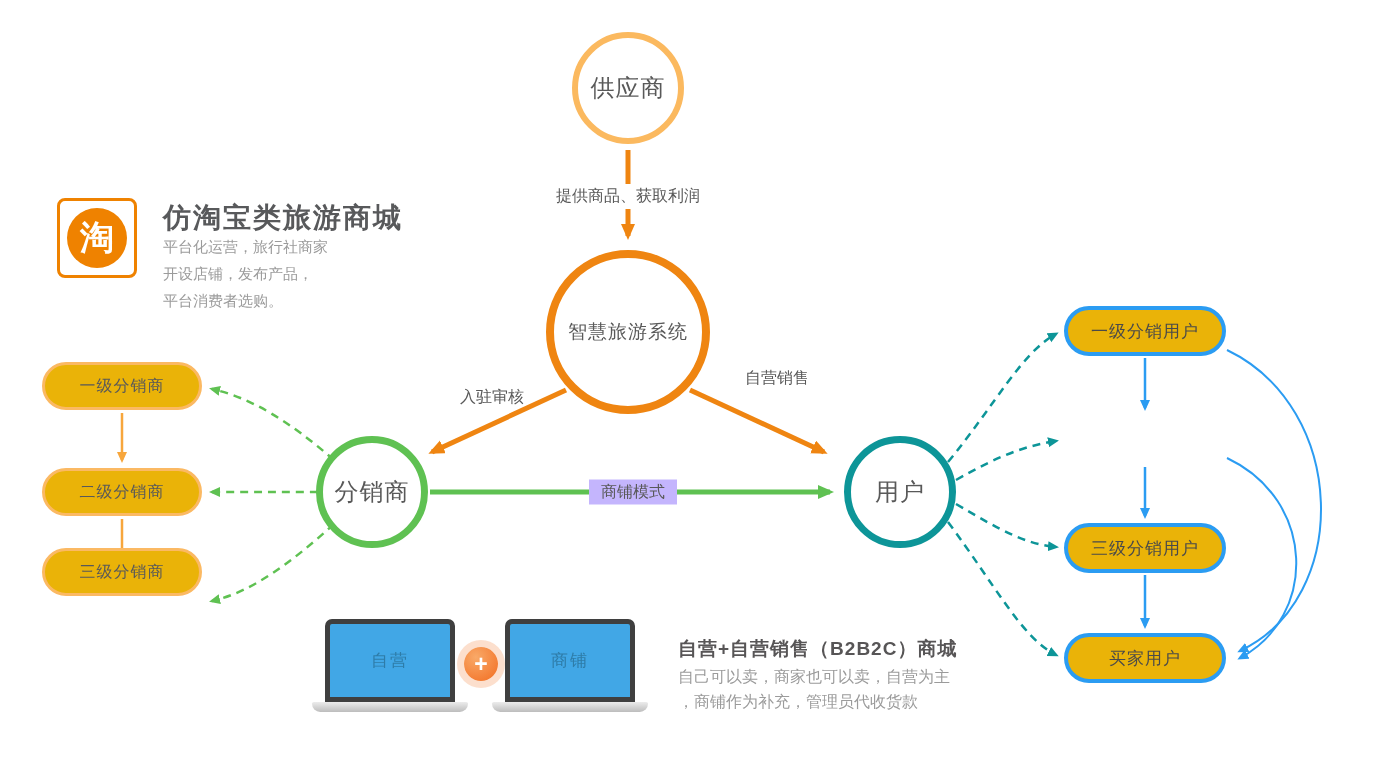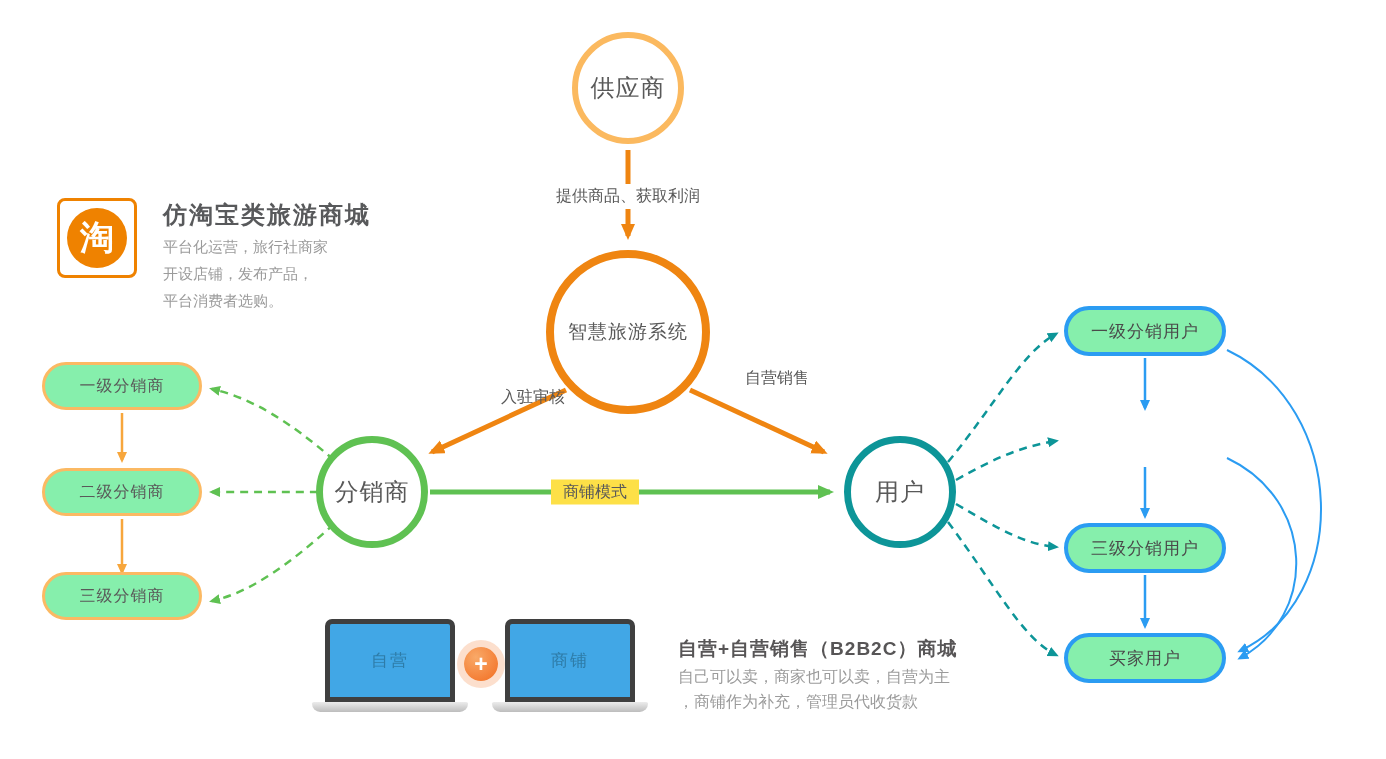--- a/index.html
+++ b/index.html
@@ -12,41 +12,41 @@
   .circle-node { position:absolute; border-radius:50%; background:#fff;
     display:flex; align-items:center; justify-content:center;
     color:#595959; font-size:24px; z-index:2; letter-spacing:1px; }
   .node-supplier   { left:572px; top:32px;  width:112px; height:112px; border:6px solid #FBB95F; }
   .node-system     { left:546px; top:250px; width:164px; height:164px; border:8px solid #EF8511; font-size:19px; }
   .node-distrib    { left:316px; top:436px; width:112px; height:112px; border:7px solid #5FC152; }
   .node-user       { left:844px; top:436px; width:112px; height:112px; border:7px solid #0D9598; }
 
   .edge-label { position:absolute; color:#595959; font-size:16px; white-space:nowrap; z-index:3; }
   .lbl-supply   { left:628px; top:184px; transform:translateX(-50%); background:#fff; padding:2px 6px; }
-  .lbl-review   { left:492px; top:397px; transform:translate(-50%,-50%);margin-left:41px; }
+  .lbl-review   { left:492px; top:397px; transform:translate(-50%,-50%); }
   .lbl-selfsale { left:777px; top:378px; transform:translate(-50%,-50%); }
-  .lbl-shopmode { left:595px; top:492px; transform:translate(-50%,-50%); background:#fde047; padding:2px 12px; }
+  .lbl-shopmode { left:633px; top:492px; transform:translate(-50%,-50%); background:#c4b5fd; padding:2px 12px; }
 
-  .pill { position:absolute; background:#86efac; display:flex; align-items:center; justify-content:center;
+  .pill { position:absolute; background:#eab308; display:flex; align-items:center; justify-content:center;
     white-space:nowrap; z-index:2; }
   .pill-orange { width:160px; height:48px; border:3px solid #FBB963; border-radius:24px;
     color:#595959; font-size:16px; letter-spacing:1px; }
   .pill-blue { width:162px; height:50px; border:4px solid #2B9CF2; border-radius:25px;
     color:#4A4A4A; font-size:17px; letter-spacing:1px; }
-  .lp1 { left:42px; top:362px; } .lp2 { left:42px; top:468px; } .lp3 { left:42px; top:572px; }
+  .lp1 { left:42px; top:362px; } .lp2 { left:42px; top:468px; } .lp3 { left:42px; top:548px; }
   .rp1 { left:1064px; top:306px; } .rp2 { left:1064px; top:415px; }
   .rp3 { left:1064px; top:523px; } .rp4 { left:1064px; top:633px; }
 
   .logo-card { position:absolute; left:57px; top:198px; width:80px; height:80px;
     border:3px solid #EF8200; border-radius:8px; background:#fff;
     display:flex; align-items:center; justify-content:center; z-index:2; }
   .logo-circle { width:60px; height:60px; border-radius:50%; background:#EF8200;
     color:#fff; font-weight:bold; font-size:34px; display:flex; align-items:center; justify-content:center; }
 
-  .intro-title { position:absolute; left:163px; top:199px; font-size:24px; font-weight:bold;
+  .intro-title { position:absolute; left:163px; top:199px; font-size:28px; font-weight:bold;
     color:#58595B; letter-spacing:2px; z-index:2; }
   .intro-desc { position:absolute; left:163px; top:233px; font-size:15px; color:#9B9B9B;
     line-height:27px; z-index:2; }
 
   .laptop { position:absolute; width:156px; height:95px; z-index:2; }
   .laptop-left  { left:312px; top:619px; }
   .laptop-right { left:492px; top:619px; }
   .laptop .screen { position:absolute; left:13px; top:0; width:130px; height:83px;
     background:#41A7E6; border:5px solid #3F3F3F; border-radius:7px 7px 0 0;
     display:flex; align-items:center; justify-content:center;

